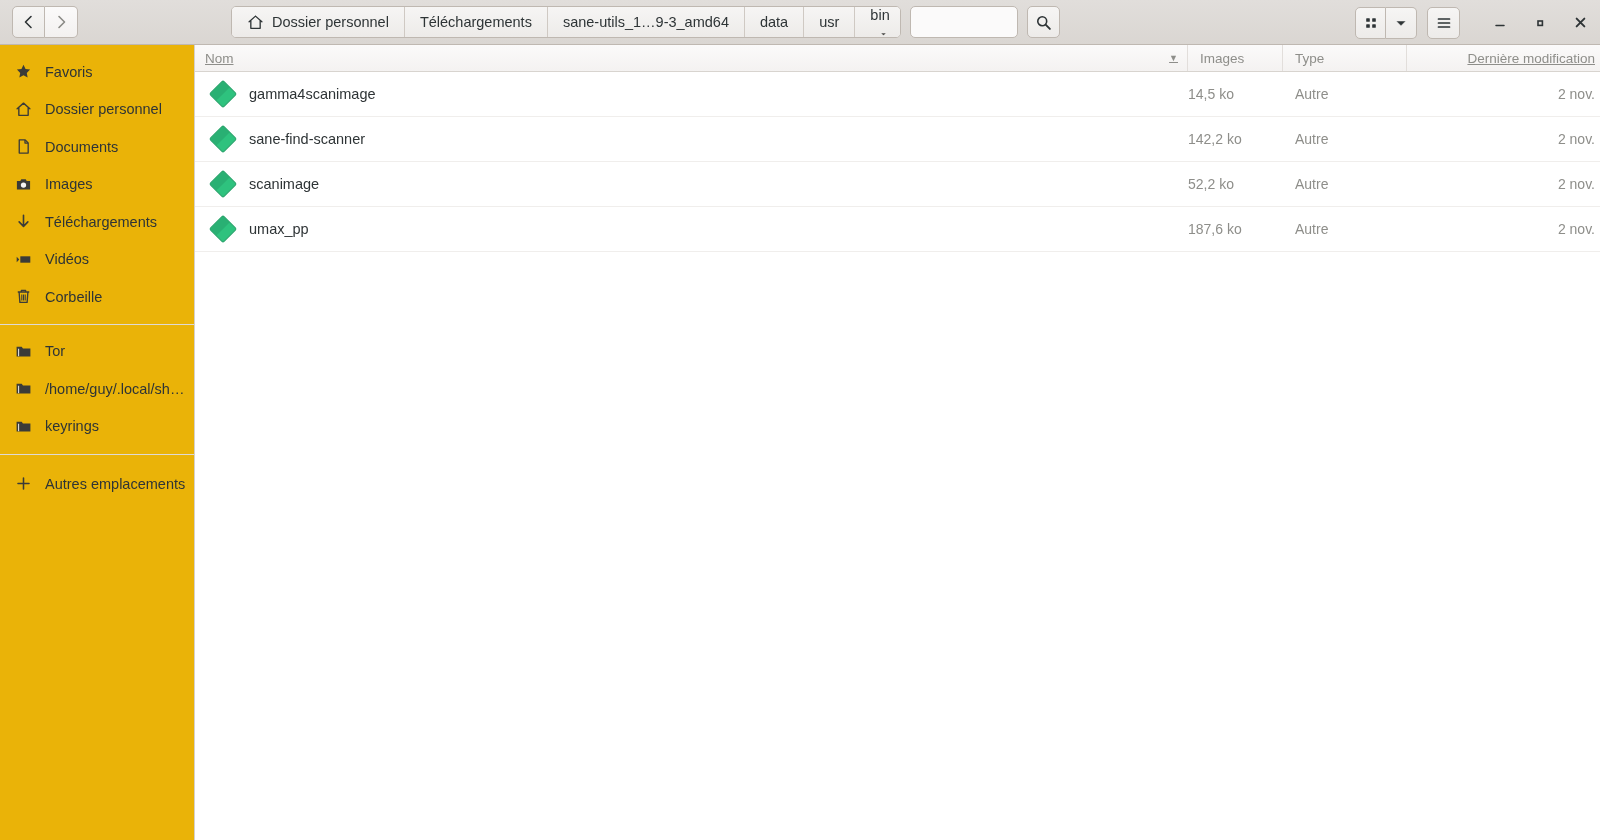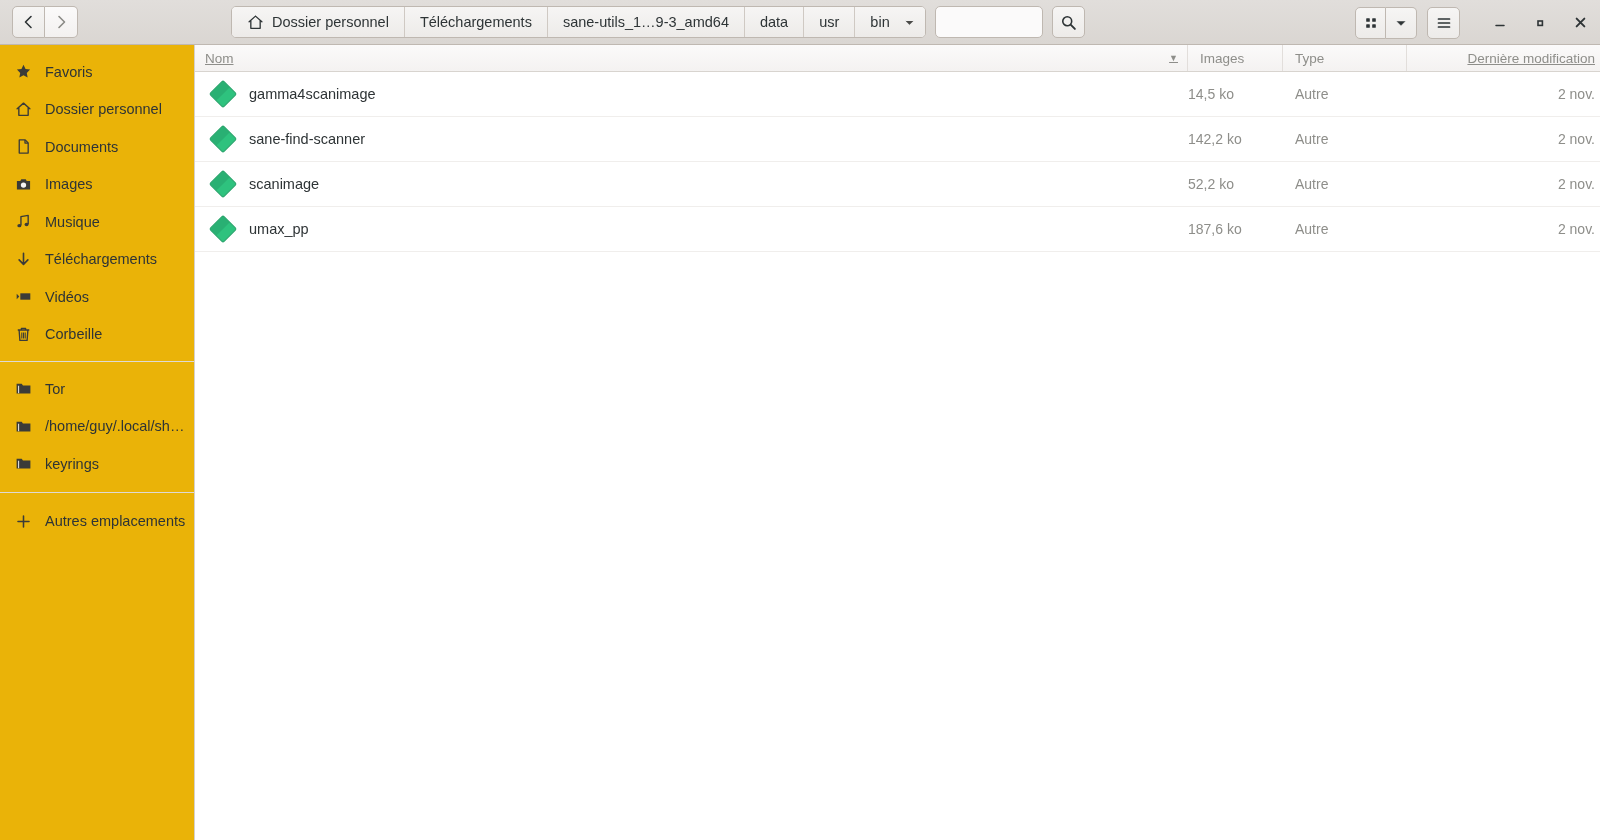--- a/index.html
+++ b/index.html
@@ -44,21 +44,21 @@
     background: #f2f0ee;
   }
   .crumb {
     display: flex; align-items: center; gap: 8px;
     padding: 0 15px;
     font-size: 14.5px; color: #2e3436;
     background: linear-gradient(to bottom, #f6f5f4, #edebe9);
     border-right: 1px solid #cfc9c3;
     cursor: pointer; white-space: nowrap;
   }
-  .crumb:last-child { border-right: none; }
+  .crumb:last-child { border-right: none; flex-direction: column; }
   .crumb.has-arrow { padding-right: 10px; }
   .crumb .arrow { margin-left: 6px; font-size: 9px; color:#4a4a48; }
 
   .search-entry {
     margin-left: 9px;
     width: 108px; height: 32px;
     background: #fbfafa;
     border: 1px solid #bfb8b1; border-radius: 5px;
     font-size: 14px; color:#2e3436; padding: 0 8px;
     outline: none;
@@ -295,30 +295,20 @@
       <div class="side-item">
         <span class="ico">
           <svg width="17" height="17" viewBox="0 0 16 16">
               <path d="M1.8 4.6 H5 L5.9 3 H10.1 L11 4.6 H14.2 V12.6 H1.8 Z" fill="currentColor"></path>
               <circle cx="8" cy="8.5" r="2.5" fill="#f6f5f4"></circle>
             </svg>
         </span>
         <span class="side-label">Images</span>
       </div>
 
-      <div class="side-item">
-        <span class="ico">
-          <svg width="17" height="17" viewBox="0 0 16 16">
-              <path d="M5.6 11.6 V3.4 L12.4 2.2 V10.4" fill="none" stroke="currentColor" stroke-width="1.3" stroke-linejoin="round"></path>
-              <ellipse cx="4.1" cy="11.9" rx="1.9" ry="1.6" fill="currentColor"></ellipse>
-              <ellipse cx="10.9" cy="10.8" rx="1.9" ry="1.6" fill="currentColor"></ellipse>
-            </svg>
-        </span>
-        <span class="side-label">Musique</span>
-      </div>
 
       <div class="side-item">
         <span class="ico">
           <svg width="17" height="17" viewBox="0 0 16 16">
               <path d="M8 2.2 V12.4 M3.9 8.4 L8 12.6 L12.1 8.4" fill="none" stroke="currentColor" stroke-width="1.5" stroke-linecap="round" stroke-linejoin="round"></path>
             </svg>
         </span>
         <span class="side-label">Téléchargements</span>
       </div>
 

